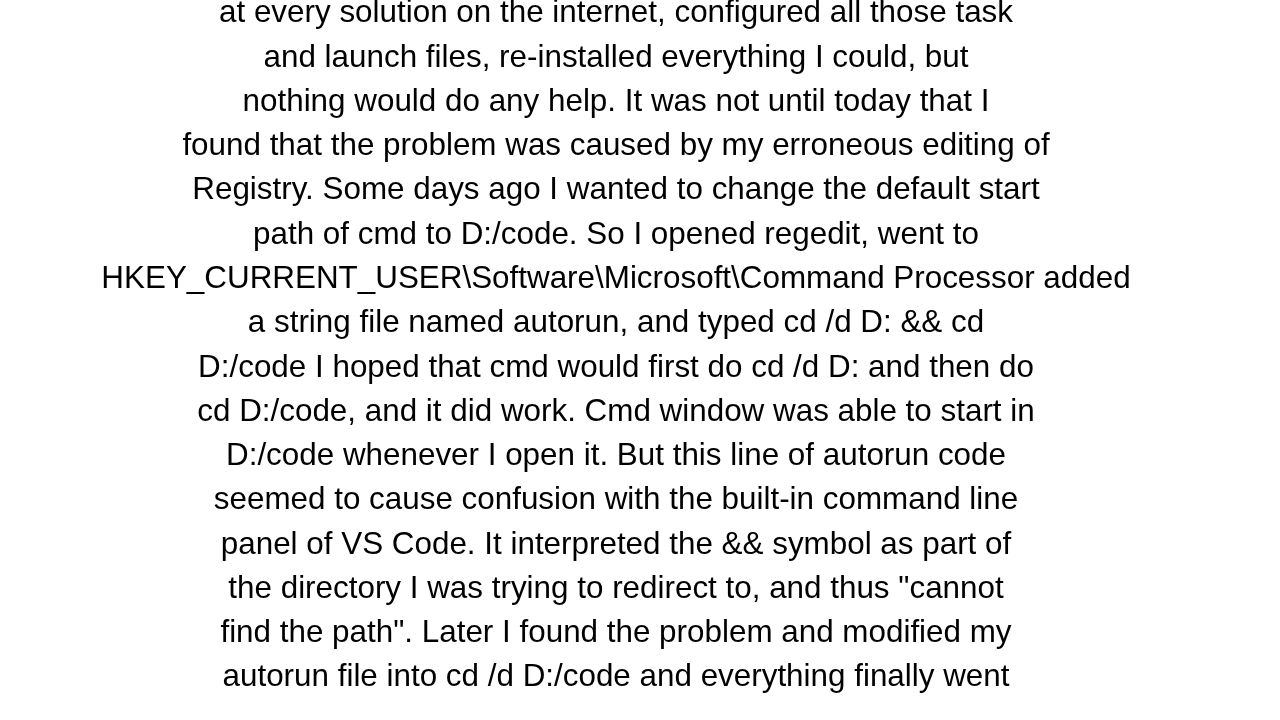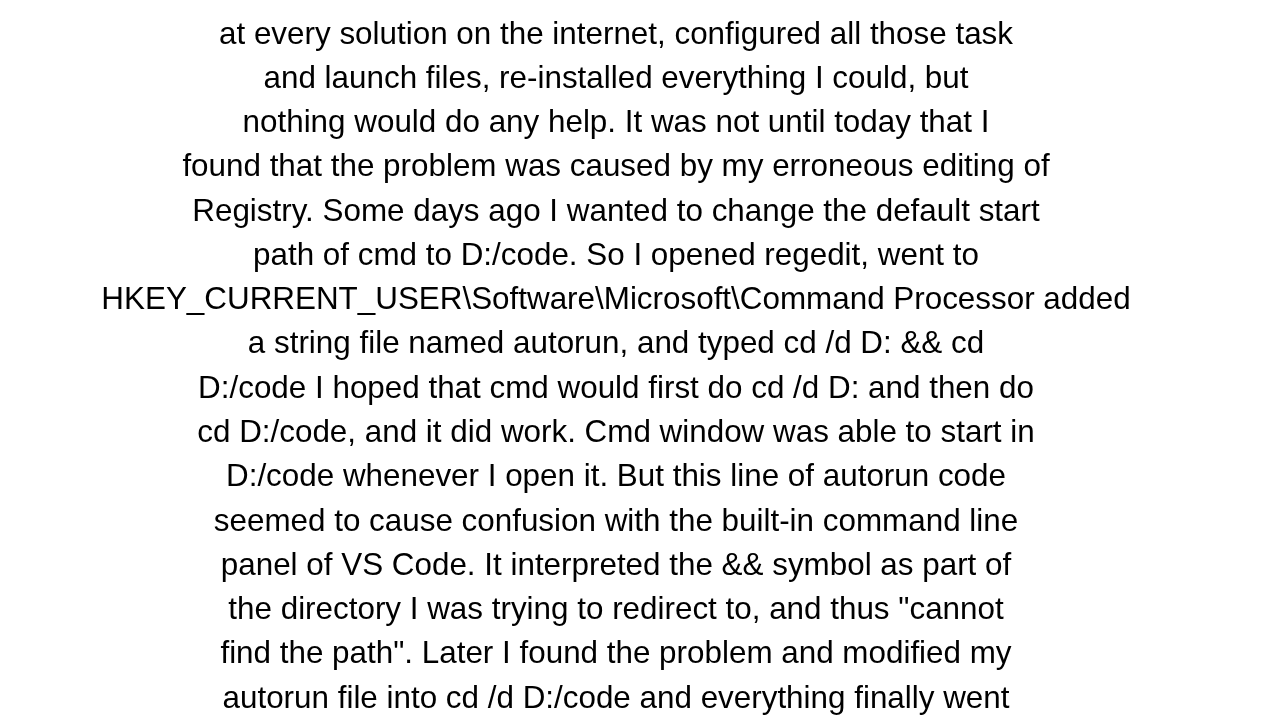--- a/index.html
+++ b/index.html
@@ -9,21 +9,21 @@
     height: 720px;
     background: #ffffff;
     overflow: hidden;
   }
   .page {
     width: 1232px;
     height: 720px;
     display: flex;
     flex-direction: column;
     align-items: center;
-    justify-content: flex-end;
+    justify-content: center;
   }
   .body-text {
     font-family: Arial, Helvetica, sans-serif;
     font-size: 31.4px;
     line-height: 1.41;
     color: #000000;
     text-align: center;
     white-space: pre;
     margin-top: -31px;
   }

